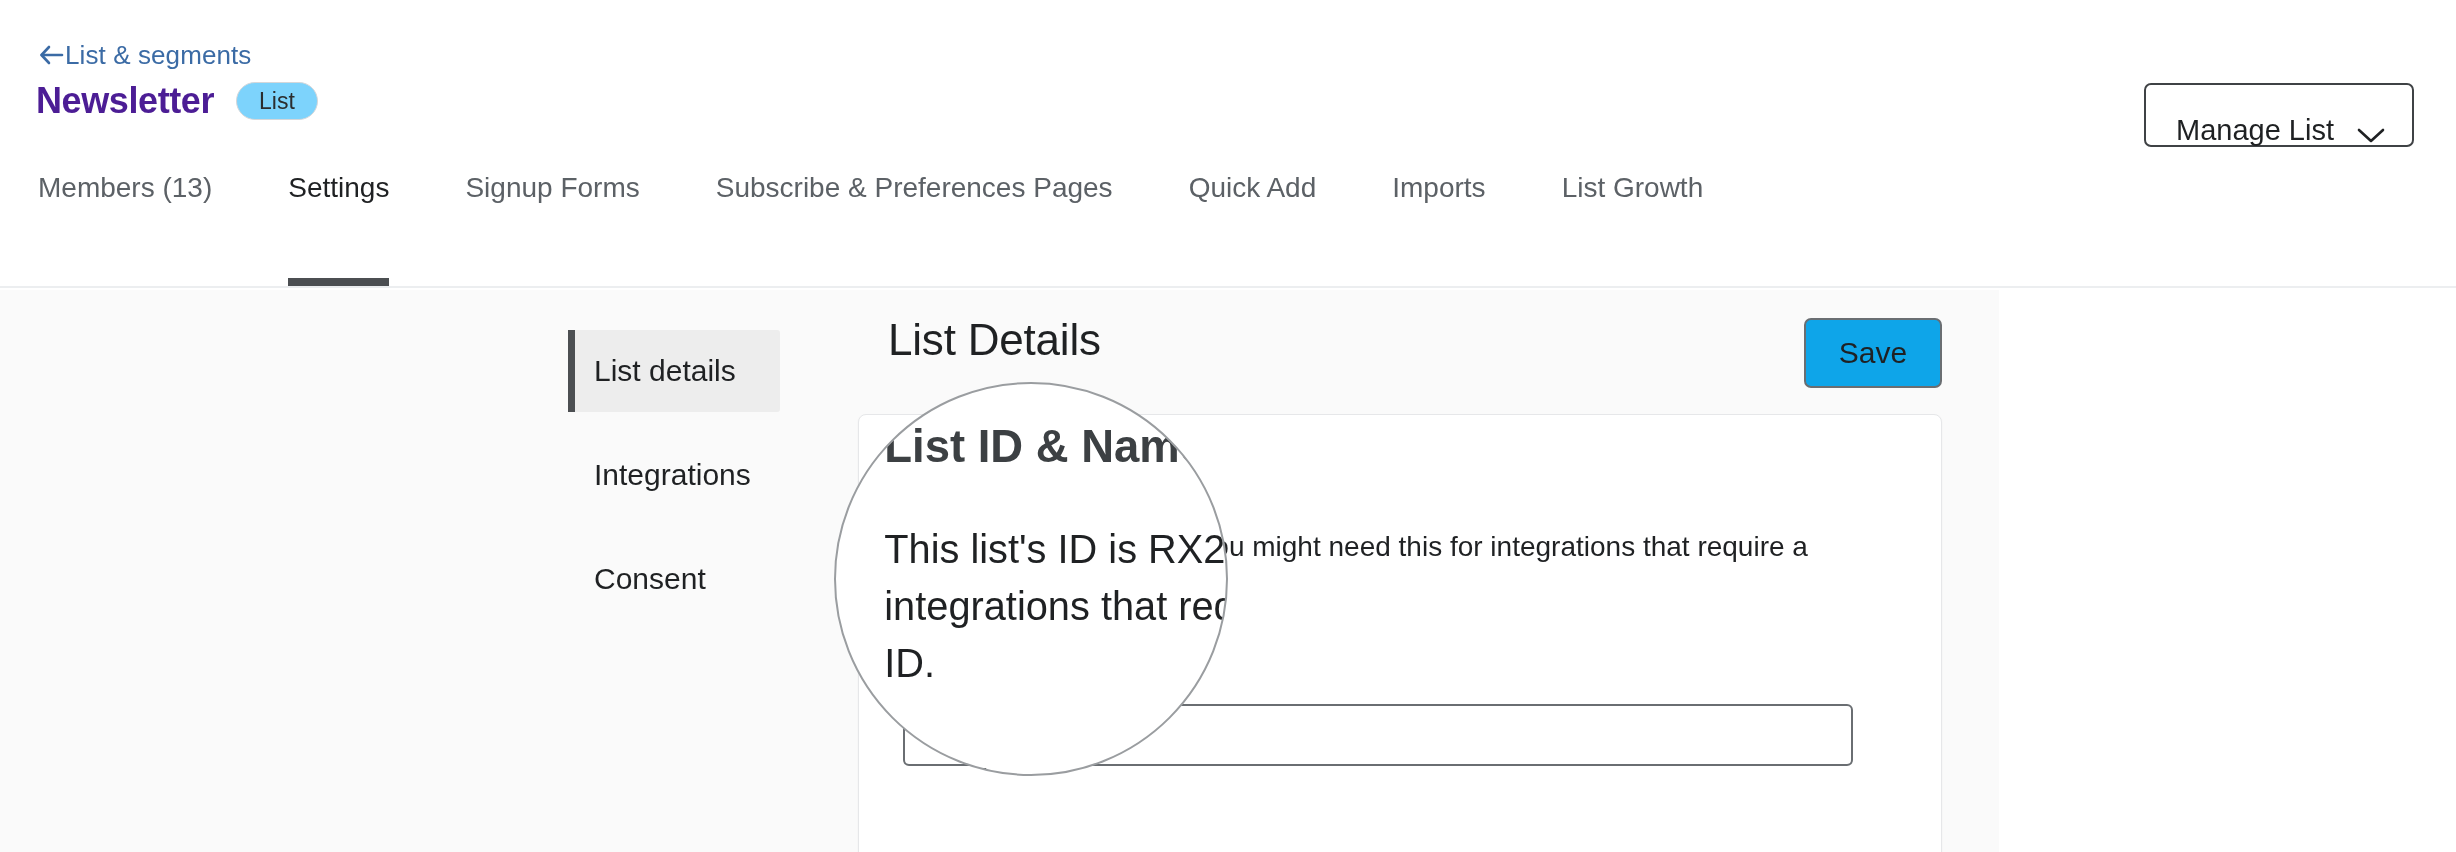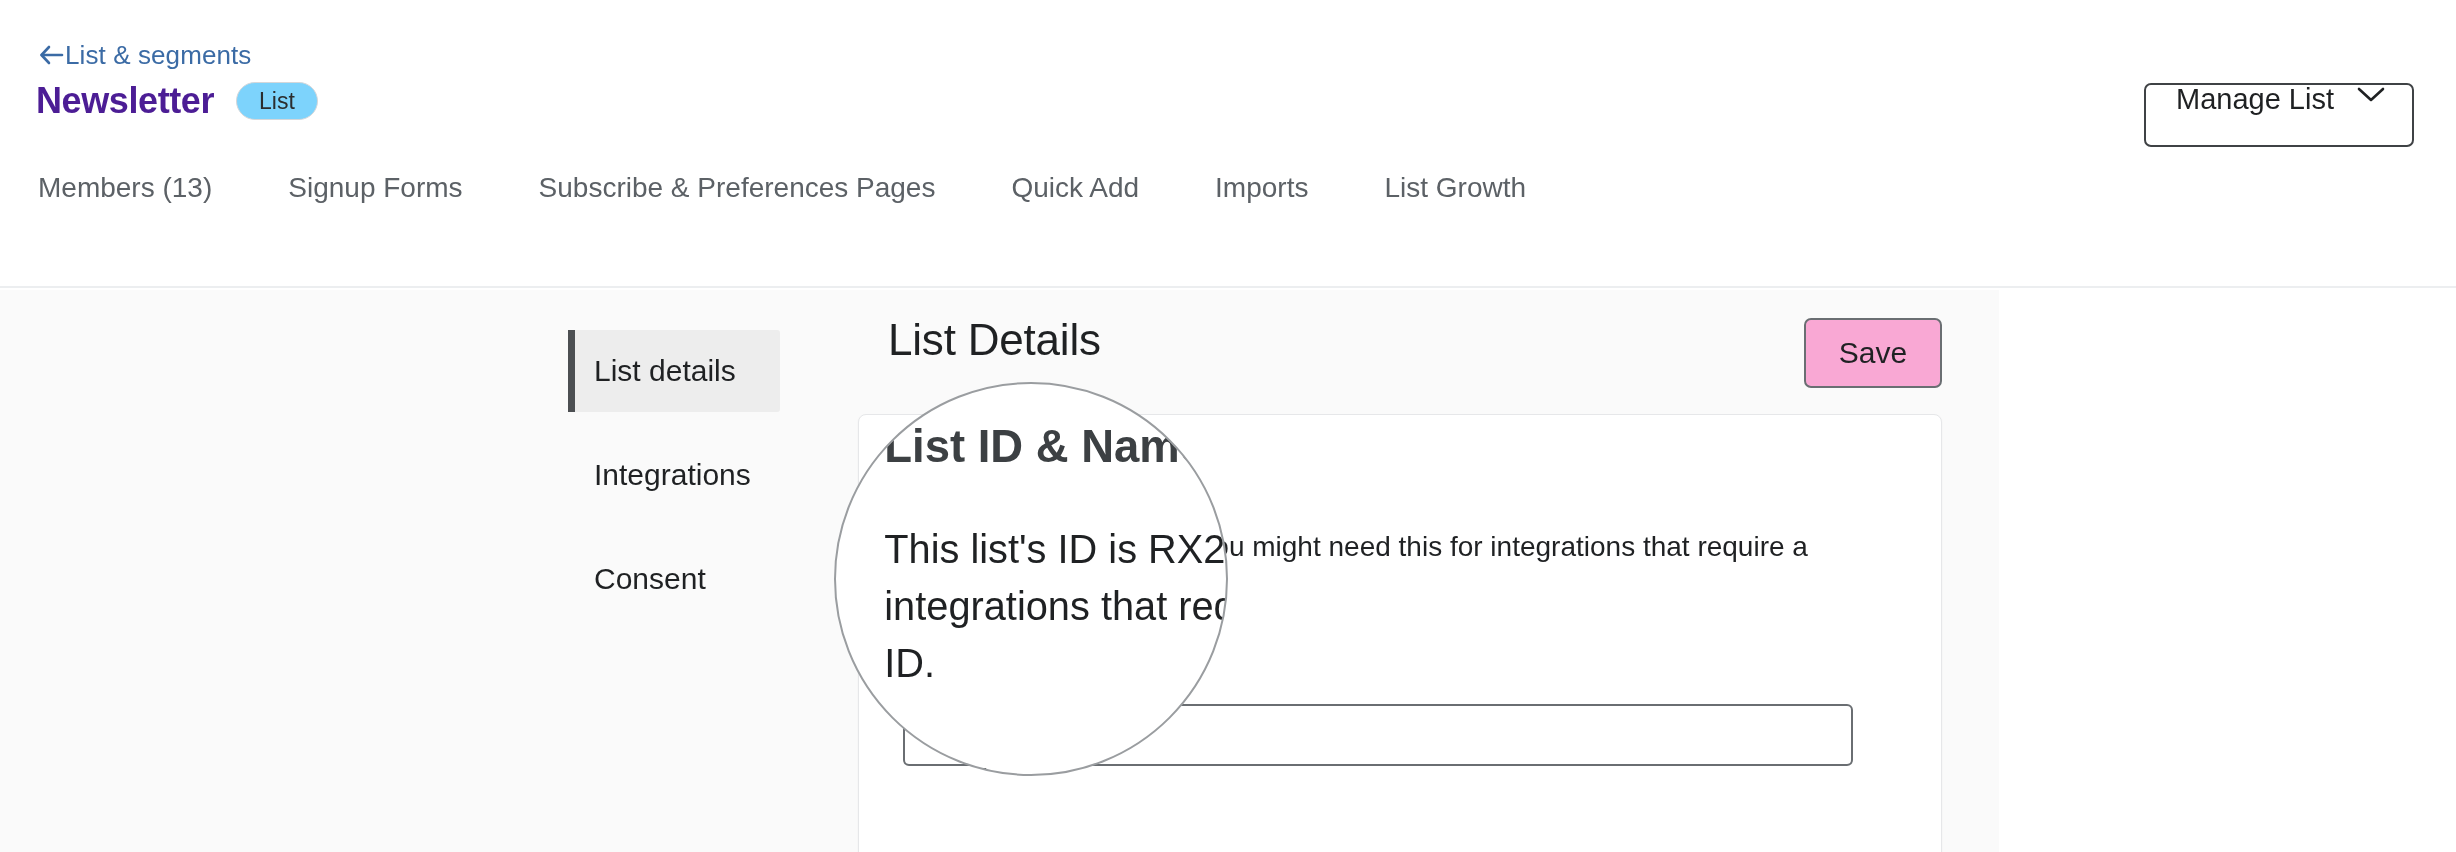--- a/index.html
+++ b/index.html
@@ -82,21 +82,21 @@
     color: #2b2d2f;
     line-height: 1;
     white-space: nowrap;
   }
 
   .manage-list-btn {
     position: absolute;
     top: 83px;
     right: 42px;
     display: flex;
-    align-items: flex-start;
+    align-items: flex-end;
     gap: 22px;
     height: 64px;
     padding: 0 26px 0 30px;
     background: #ffffff;
     border: 2px solid #3f4245;
     border-radius: 7px;
     cursor: pointer;
     font-family: inherit;
   }
   .manage-list-label {
@@ -218,21 +218,21 @@
     line-height: 1;
     letter-spacing: -0.2px;
     white-space: nowrap;
   }
   .save-btn {
     position: absolute;
     top: 28px;
     right: 0;
     width: 138px;
     height: 70px;
-    background: #f9a8d4;
+    background: #0ea5e9;
     border: 2px solid #6a6e72;
     border-radius: 7px;
     font-family: inherit;
     font-size: 30px;
     color: #1f2123;
     cursor: pointer;
     line-height: 1;
   }
 
   .card {
@@ -363,20 +363,23 @@
         <svg width="30" height="19" viewBox="0 0 30 19" fill="none" xmlns="http://www.w3.org/2000/svg">
           <path d="M3 4 L15 15 L27 4" stroke="#1f2123" stroke-width="2.6" stroke-linecap="round" stroke-linejoin="round"></path>
         </svg>
       </span>
     </button>
 
     <nav class="tabs">
       <div class="tab">
         <span class="tab-label">Members (13)</span>
       </div>
+      <div class="tab active">
+        <span class="tab-label">Settings</span>
+      </div>
       <div class="tab">
         <span class="tab-label">Signup Forms</span>
       </div>
       <div class="tab">
         <span class="tab-label">Subscribe &amp; Preferences Pages</span>
       </div>
       <div class="tab">
         <span class="tab-label">Quick Add</span>
       </div>
       <div class="tab">

